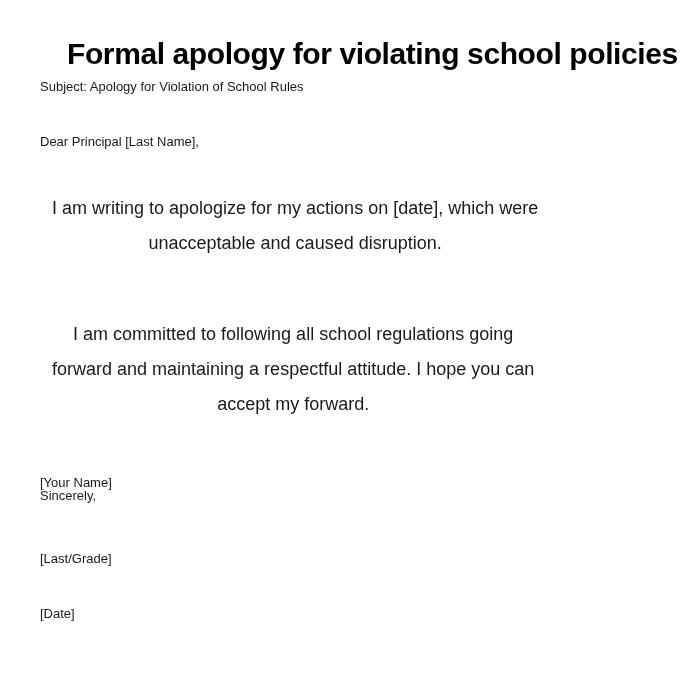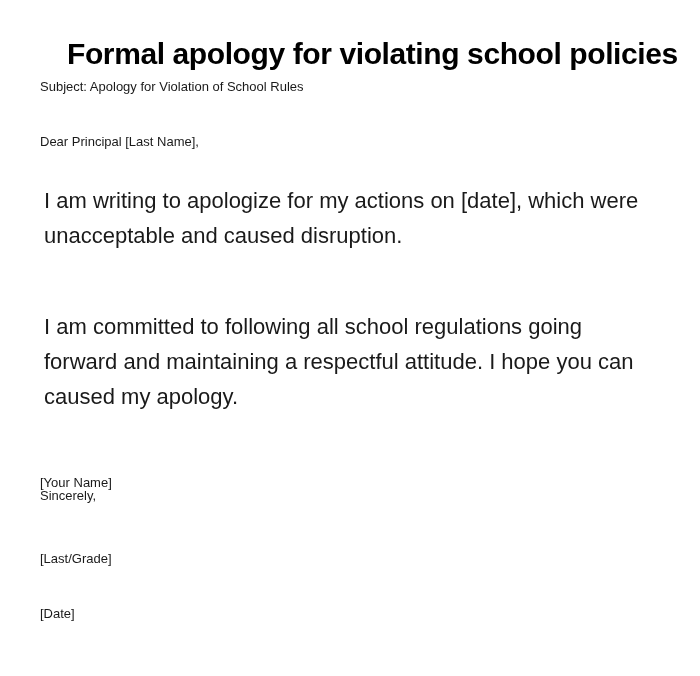--- a/index.html
+++ b/index.html
@@ -34,24 +34,25 @@
       left: 40px;
       margin: 0;
       font-size: 13px;
       line-height: 35px;
       color: #1a1a1a;
       white-space: nowrap;
     }
     .para {
       position: absolute;
       left: 40px;
-      margin: 4px;
-      font-size: 22px;
+      margin: 12px;
+      font-size: 18px;
       line-height: 35px;
       color: #1a1a1a;
+      text-align: center;
     }
     .para span { display: block; white-space: nowrap; }
   </style>
 </head>
 <body>
 
 <div class="doc">
   <h1 class="title">Formal apology for violating school policies</h1>
 
   <p class="line" style="top:69px;">Subject: Apology for Violation of School Rules</p>
@@ -59,21 +60,21 @@
   <p class="line" style="top:124px;text-align:center;">Dear Principal [Last Name],</p>
 
   <div class="para" style="top:179px;">
     <span>I am writing to apologize for my actions on [date], which were</span>
     <span>unacceptable and caused disruption.</span>
   </div>
 
   <div class="para" style="top:305px;">
     <span>I am committed to following all school regulations going</span>
     <span>forward and maintaining a respectful attitude. I hope you can</span>
-    <span>caused my apology.</span>
+    <span>accept my forward.</span>
   </div>
 
   <p class="line" style="top:430px;margin-top:48px;">Sincerely,</p>
 
   <p class="line" style="top:465px;">[Your Name]</p>
 
   <p class="line" style="top:541px;">[Last/Grade]</p>
 
   <p class="line" style="top:596px;">[Date]</p>
 </div>

